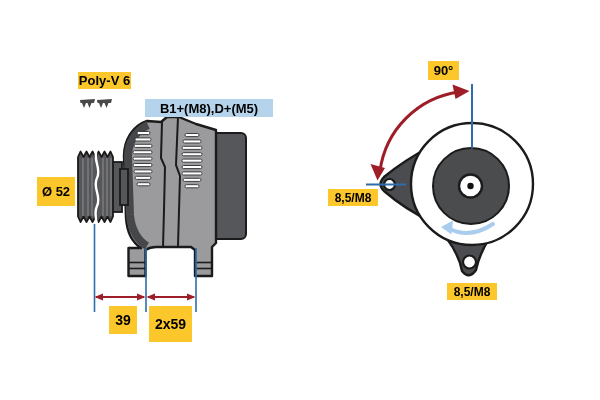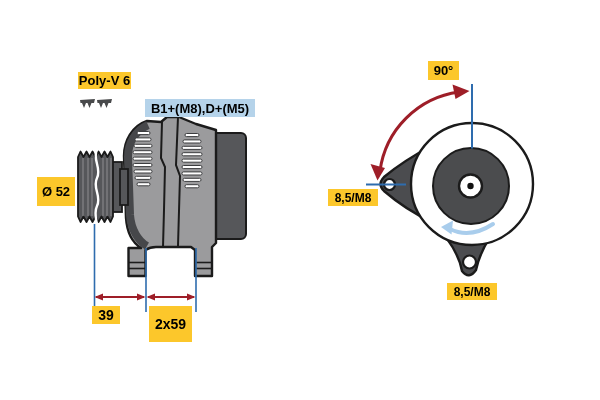--- a/index.html
+++ b/index.html
@@ -142,25 +142,25 @@
     </g>
 
     <g fill="#48494b">
       <path transform="translate(80,99)" d="M 0,1 L 15,0 L 14,4 L 11.5,4 L 9.5,9 L 7.5,4 L 6,4 L 4,9 L 2,4 L 0.5,4 Z"></path>
       <path transform="translate(97,99)" d="M 0,1 L 15,0 L 14,4 L 11.5,4 L 9.5,9 L 7.5,4 L 6,4 L 4,9 L 2,4 L 0.5,4 Z"></path>
     </g>
   </svg>
 
   <div class="lbl yellow" style="left:78px;top:72px;width:53px;height:17px;">Poly-V 6</div>
 
-  <div class="lbl blue" style="left:145px;top:99px;width:110px;height:18px;">B1+(M8),D+(M5)</div>
+  <div class="lbl blue" style="left:145px;top:99px;width:128px;height:18px;">B1+(M8),D+(M5)</div>
 
   <div class="lbl yellow" style="left:37px;top:177px;width:38px;height:29px;">Ø 52</div>
 
-  <div class="lbl yellow dim" style="left:92px;top:306px;width:28px;height:18px;">39</div>
+  <div class="lbl yellow dim" style="left:109px;top:306px;width:28px;height:28px;">39</div>
 
   <div class="lbl yellow dim" style="left:149px;top:306px;width:43px;height:36px;">2x59</div>
 
   <div class="lbl yellow" style="left:428px;top:61px;width:31px;height:19px;">90°</div>
 
   <div class="lbl yellow small" style="left:328px;top:189px;width:50px;height:17px;">8,5/M8</div>
 
   <div class="lbl yellow small" style="left:447px;top:283px;width:50px;height:17px;">8,5/M8</div>
 </div>
 

